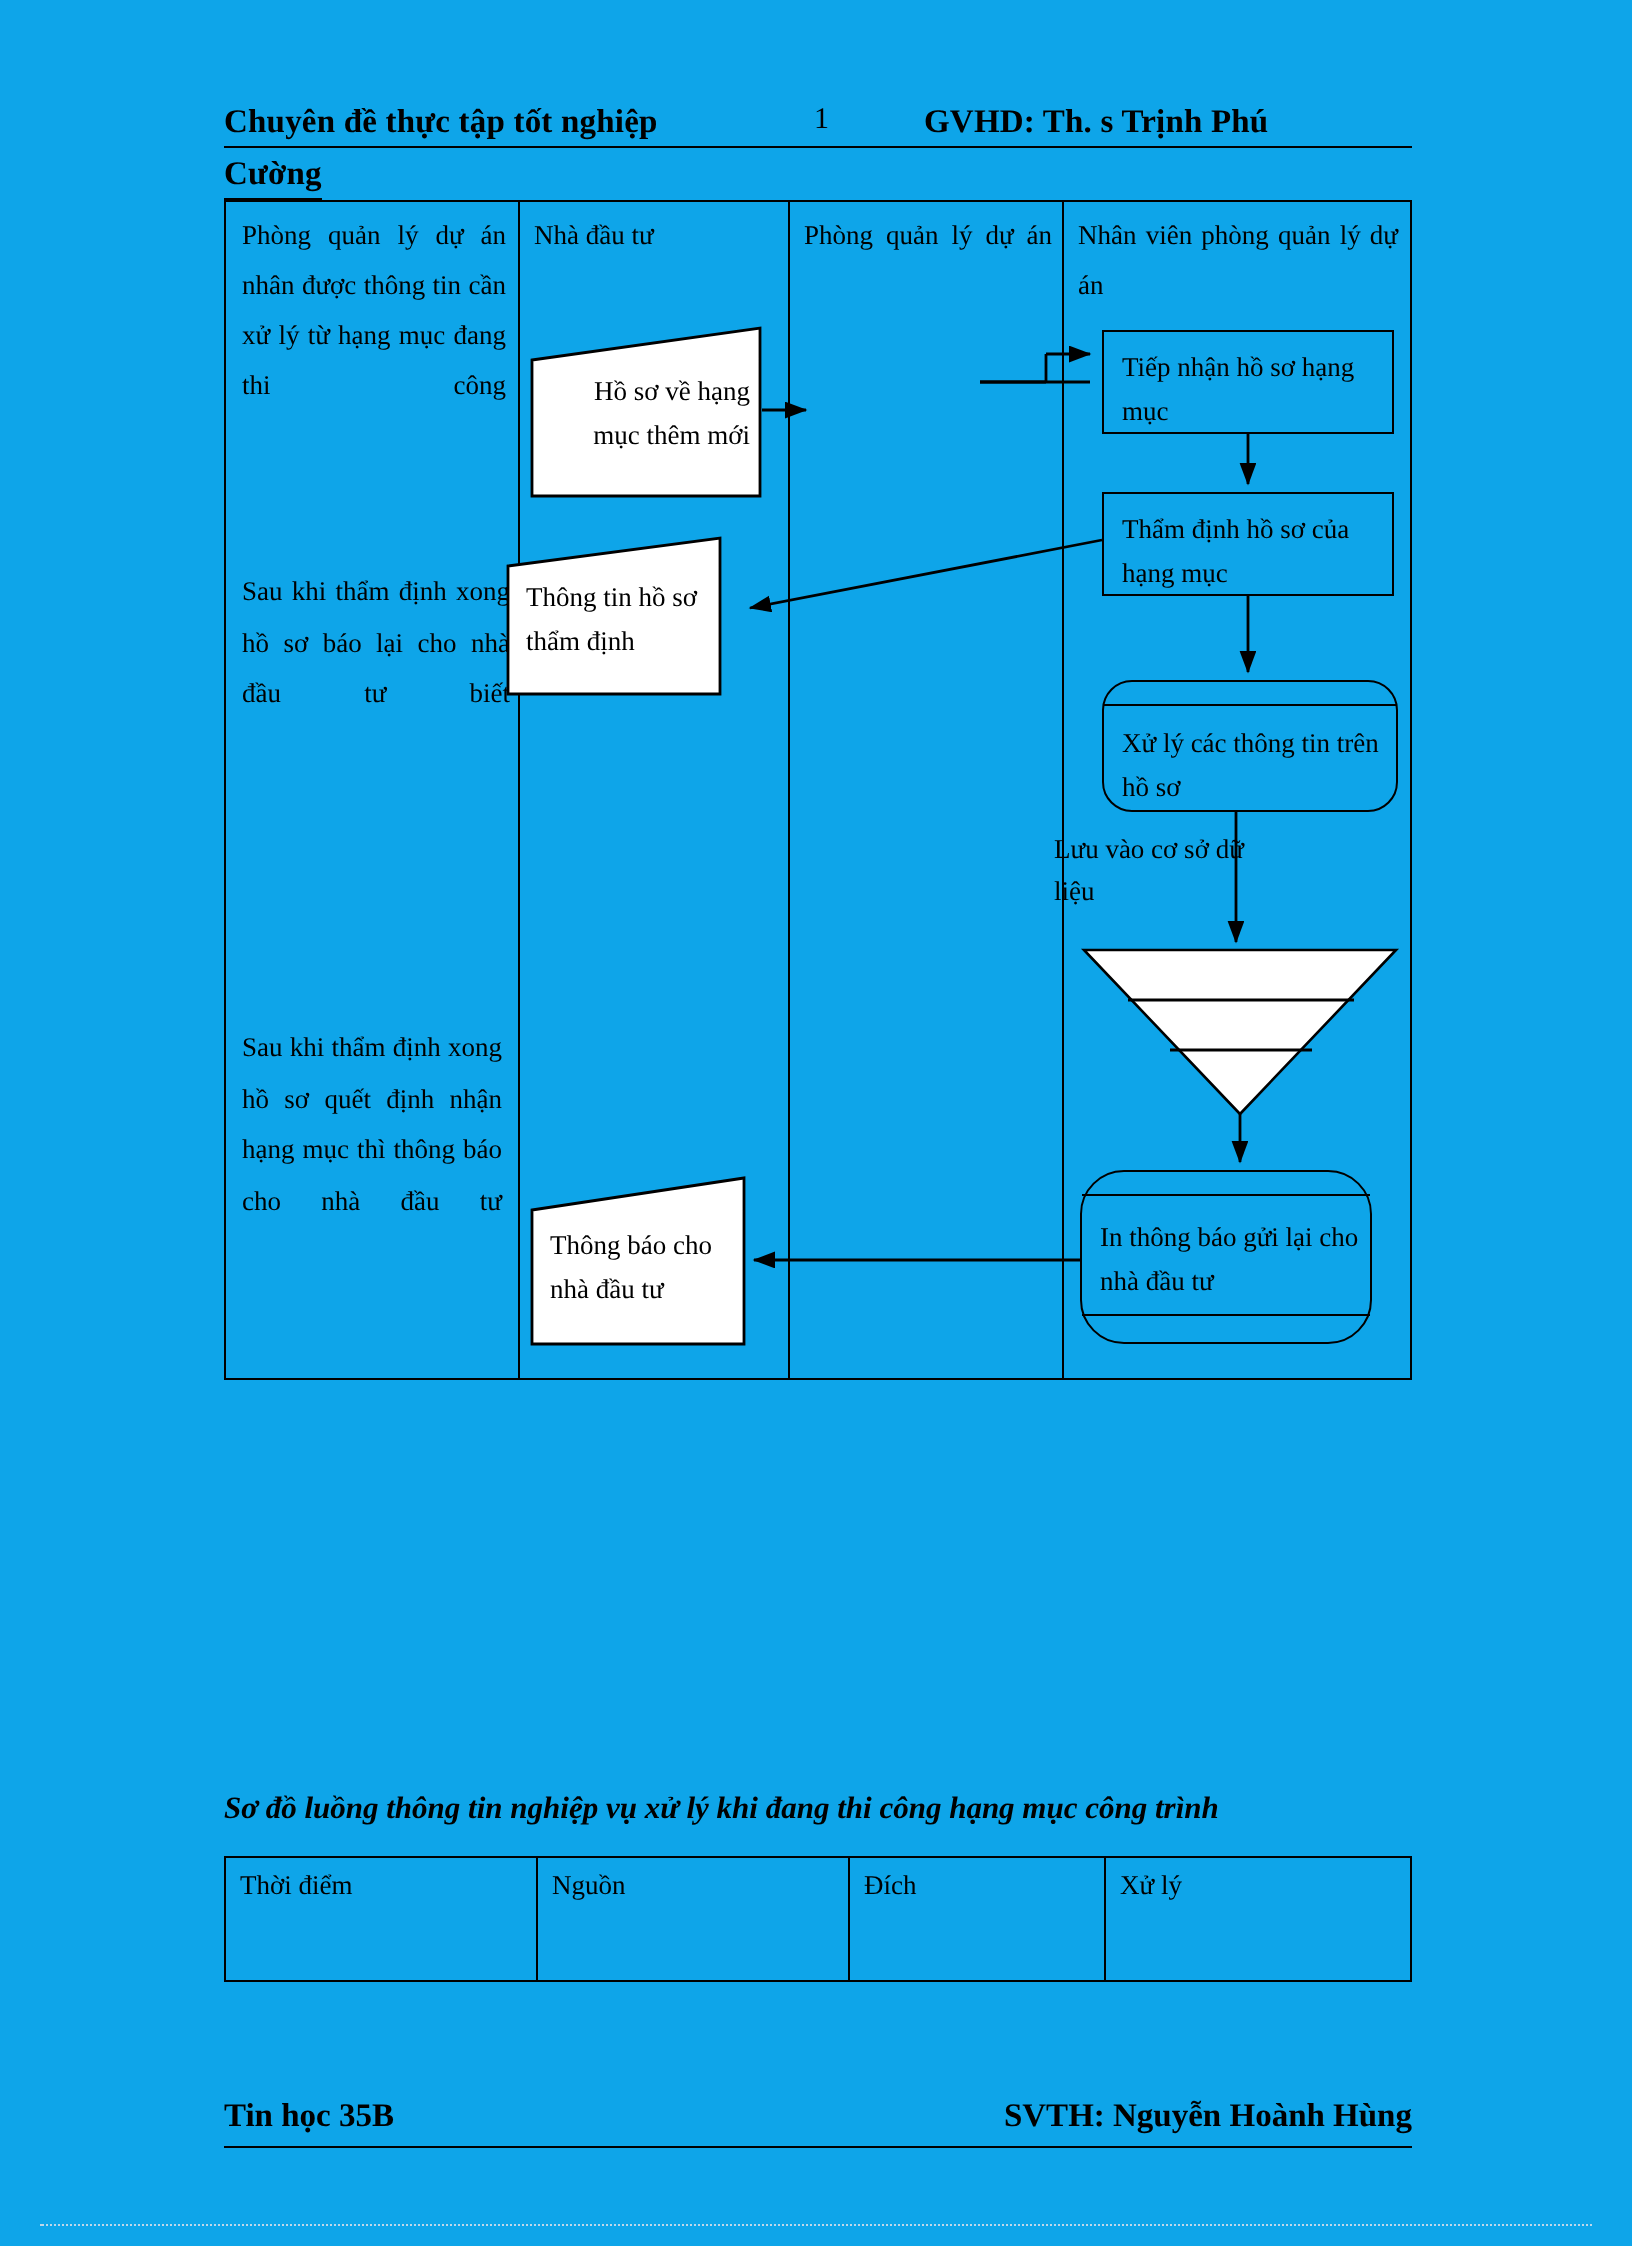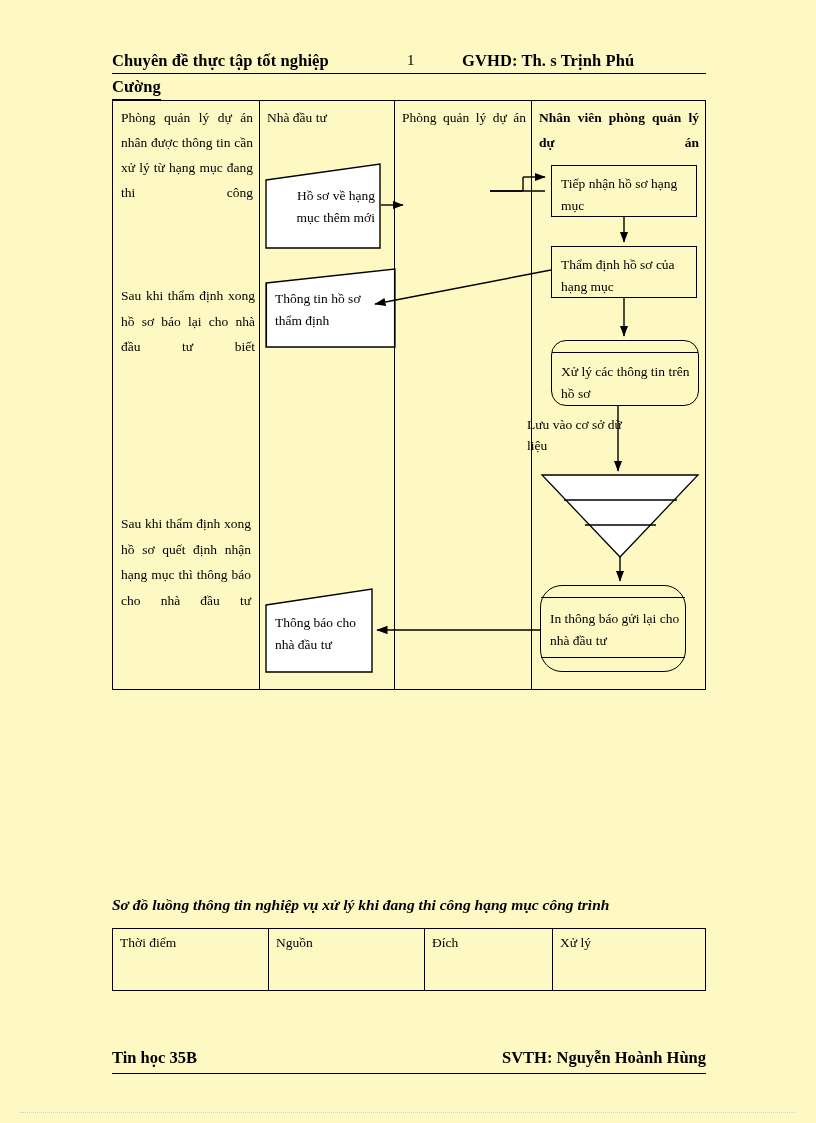--- a/index.html
+++ b/index.html
@@ -8,21 +8,21 @@
     background: #ffffff;
   }
   body {
     font-family: "Liberation Serif", "DejaVu Serif", serif;
     color: #000000;
   }
   #page {
     position: relative;
     width: 816px;
     height: 1123px;
-    background: #fef9c3;
+    background: #0ea5e9;
     overflow: hidden;
   }
 
   
   .hdr {
     position: absolute;
     left: 112px;
     top: 48px;
     width: 594px;
     font-size: 16.5px;
@@ -197,38 +197,38 @@
 
     <div class="lane-hdr nojust" style="left:154px; top:4px; width:120px;">Nhà đầu tư</div>
 
     <div class="doc-shape" style="left:152px; top:62px; width:116px; height:86px;text-align:right;">
       <svg class="doc-svg" viewBox="0 0 116 86" preserveAspectRatio="none">
         <polygon points="1,17 115,1 115,85 1,85" fill="#ffffff" stroke="#000000" stroke-width="1.4"></polygon>
       </svg>
       <div class="doc-text" style="top:22px;">Hồ sơ về hạng mục thêm mới</div>
     </div>
 
-    <div class="doc-shape" style="left:152px; top:167px; width:131px; height:80px;">
+    <div class="doc-shape" style="left:140px; top:167px; width:108px; height:80px;">
       <svg class="doc-svg" viewBox="0 0 108 80" preserveAspectRatio="none">
         <polygon points="1,15 107,1 107,79 1,79" fill="#ffffff" stroke="#000000" stroke-width="1.4"></polygon>
       </svg>
       <div class="doc-text" style="top:20px;">Thông tin hồ sơ thẩm định</div>
     </div>
 
     <div class="doc-shape" style="left:152px; top:487px; width:108px; height:85px;">
       <svg class="doc-svg" viewBox="0 0 108 85" preserveAspectRatio="none">
         <polygon points="1,17 107,1 107,84 1,84" fill="#ffffff" stroke="#000000" stroke-width="1.4"></polygon>
       </svg>
       <div class="doc-text" style="top:24px;">Thông báo cho nhà đầu tư</div>
     </div>
 
     <div class="lane-hdr" style="left:289px; top:4px; width:124px;">Phòng quản lý dự án</div>
 
 
-    <div class="lane-hdr" style="left:426px; top:4px; width:160px;font-weight:bold;">Nhân viên phòng quản lý dự án</div>
+    <div class="lane-hdr" style="left:426px; top:4px; width:160px;">Nhân viên phòng quản lý dự án</div>
 
     <div class="box" style="left:438px; top:64px; width:146px; height:52px;">
       <div class="bx-text" style="top:7px;">Tiếp nhận hồ sơ hạng mục</div>
     </div>
 
     <div class="box" style="left:438px; top:145px; width:146px; height:52px;">
       <div class="bx-text" style="top:7px;">Thẩm định hồ sơ của hạng mục</div>
     </div>
 
     <div class="box" style="left:438px; top:239px; width:148px; height:66px;border-radius:15px;">

